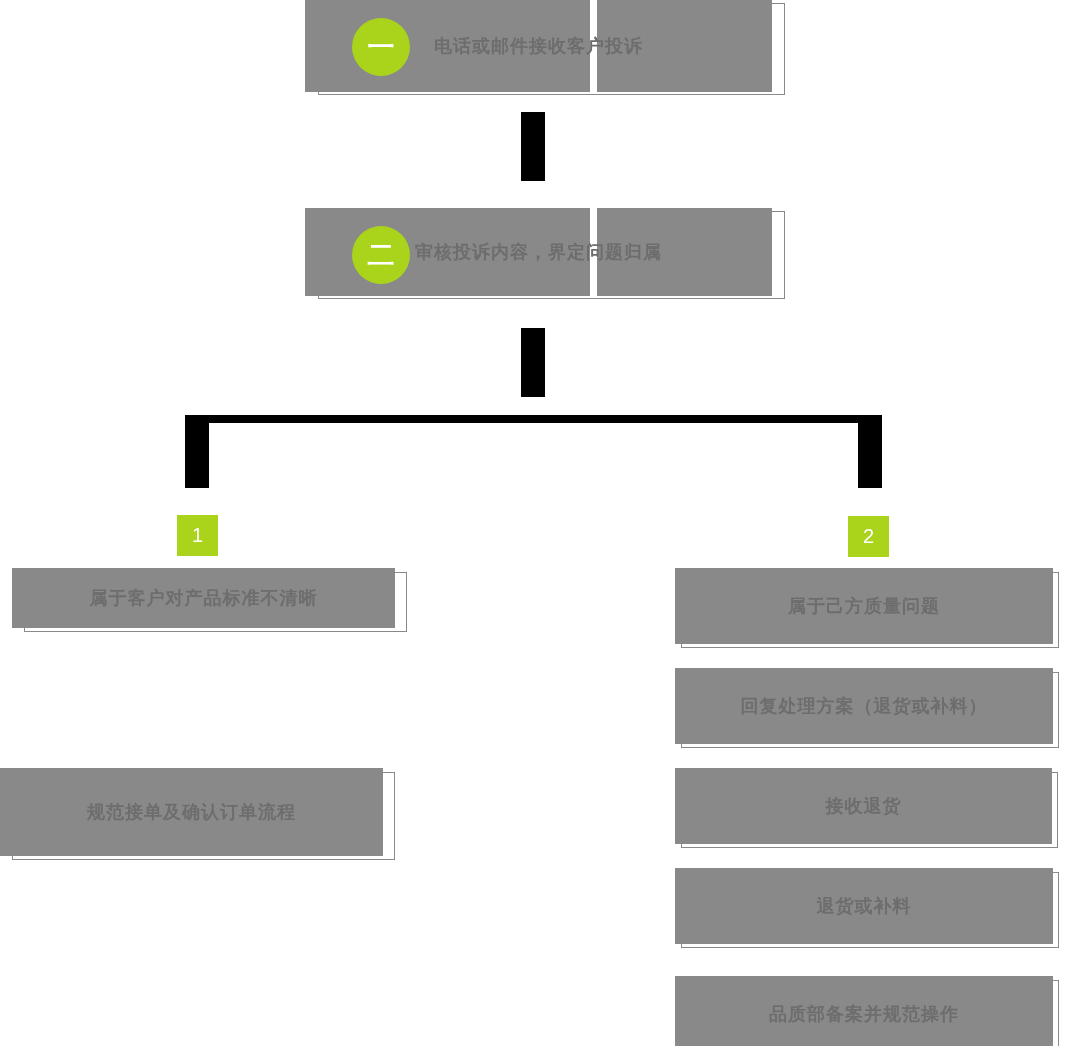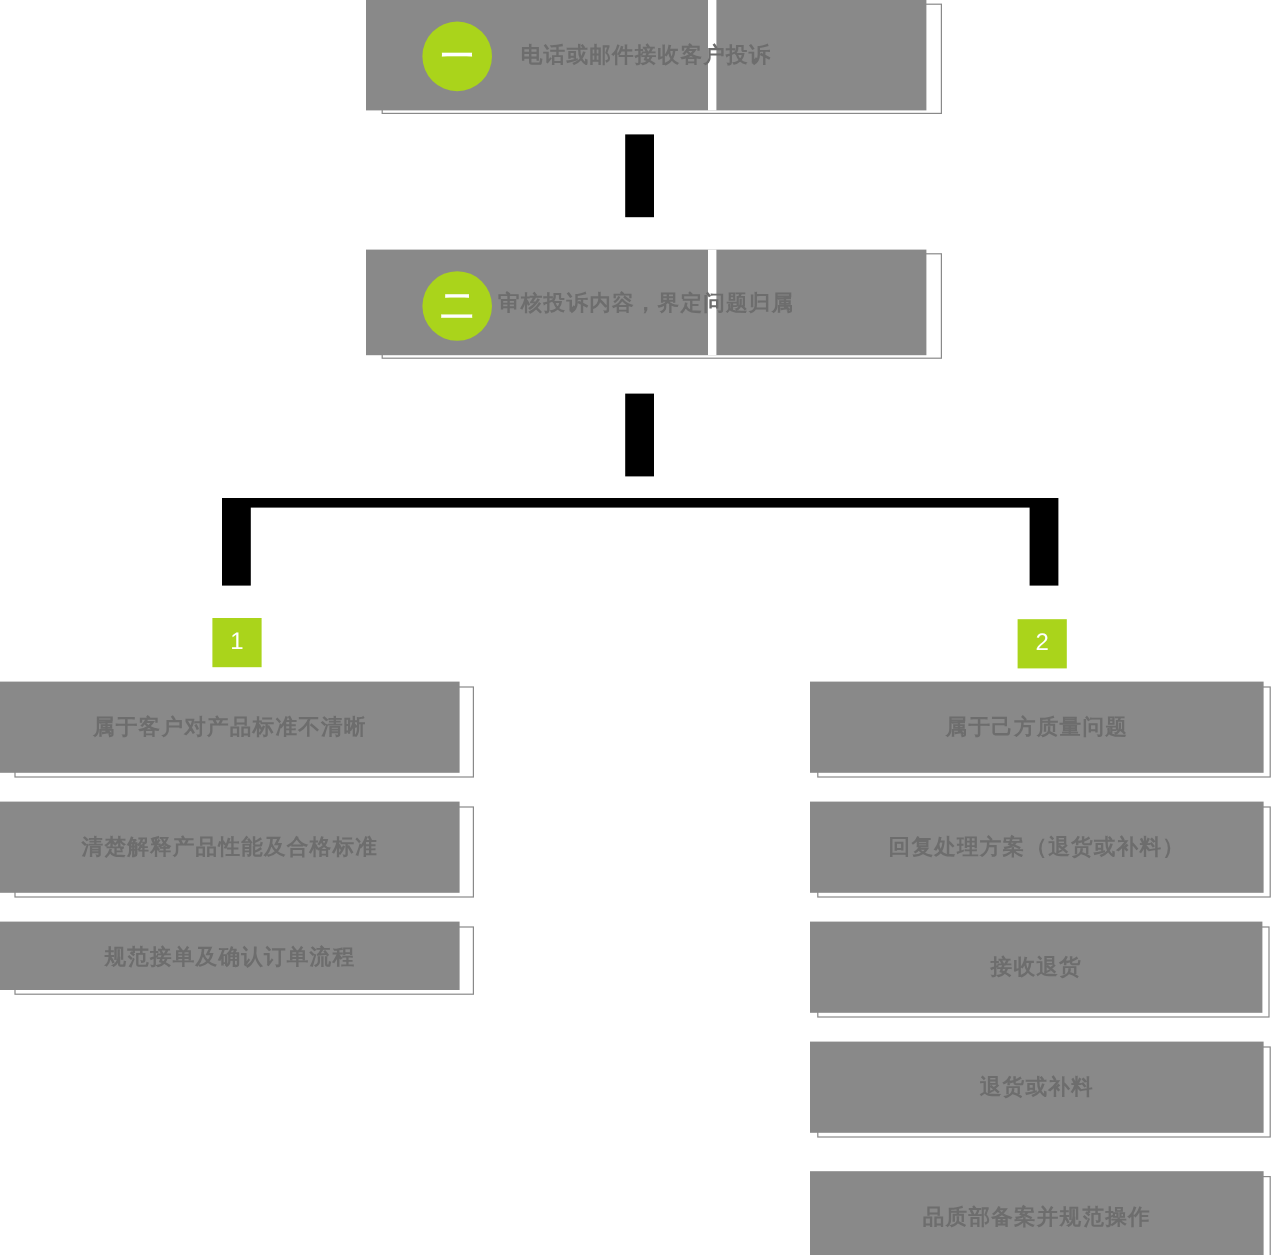--- a/index.html
+++ b/index.html
@@ -102,31 +102,26 @@
   <div class="connector" style="left:185px; top:415px; width:24px; height:73px"></div>
   <div class="connector" style="left:858px; top:415px; width:24px; height:73px"></div>
 
   <div class="branch-badge" style="left:177px; top:515px">
     <span>1</span>
   </div>
   <div class="branch-badge" style="left:848px; top:516px">
     <span>2</span>
   </div>
 
-  <div class="ribbon small-left" style="left:0; top:568px; width:383px; height:76px">
+  <div class="ribbon small-left" style="left:12px; top:568px; width:383px; height:60px">
     <div class="ribbon-back"></div>
     <div class="ribbon-front"></div>
     <div class="ribbon-label">属于客户对产品标准不清晰</div>
   </div>
-  <div class="ribbon small-left" style="left:0; top:668px; width:383px; height:76px">
-    <div class="ribbon-back"></div>
-    <div class="ribbon-front"></div>
-    <div class="ribbon-label">清楚解释产品性能及合格标准</div>
-  </div>
-  <div class="ribbon small-left" style="left:0; top:768px; width:383px; height:57px">
+  <div class="ribbon small-left" style="left:0; top:768px; width:383px; height:88px">
     <div class="ribbon-back"></div>
     <div class="ribbon-front"></div>
     <div class="ribbon-label">规范接单及确认订单流程</div>
   </div>
 
   <div class="ribbon small-right" style="left:675px; top:568px; width:378px; height:76px">
     <div class="ribbon-back"></div>
     <div class="ribbon-front"></div>
     <div class="ribbon-label">属于己方质量问题</div>
   </div>

